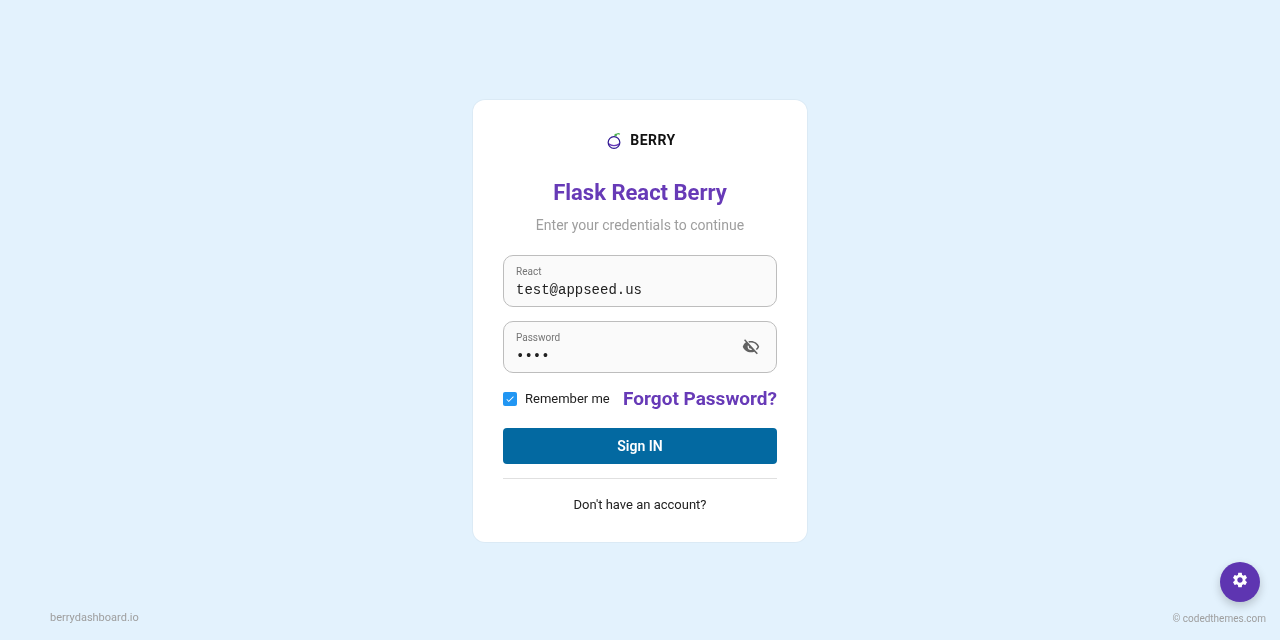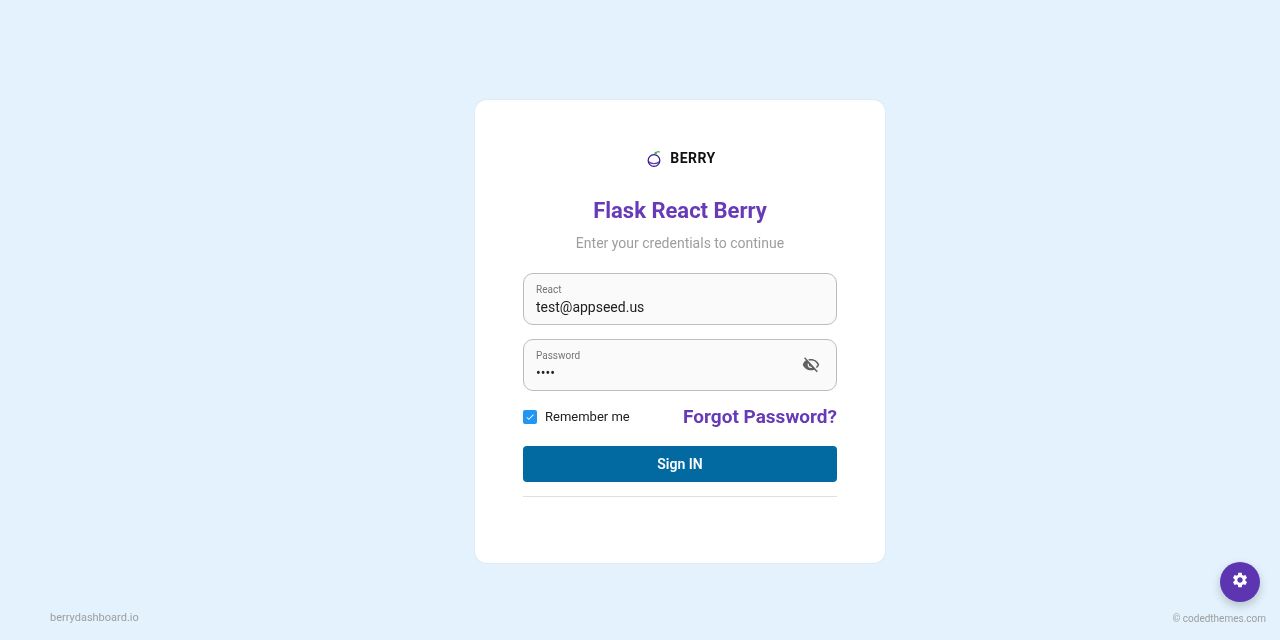--- a/index.html
+++ b/index.html
@@ -13,26 +13,25 @@
       height: 640px;
       background: #e3f2fd;
       position: relative;
       overflow: hidden;
     }
     .card {
       position: absolute;
       left: 50%;
       top: 100px;
       transform: translateX(-50%);
-      width: 410px;
+      width: 334px;
       background: #ffffff;
       border-radius: 12px;
-      padding: 48px;
+      padding: 30px;
       box-shadow: 0 0 0 1px rgba(0,0,0,0.03);
-      margin-left: 40px;
     }
     .logo-row {
       display: flex;
       align-items: center;
       justify-content: center;
       gap: 6px;
       margin-bottom: 30px;
     }
     .logo-icon {
       width: 20px;
@@ -72,20 +71,21 @@
       display: block;
       margin-bottom: 2px;
     }
     .input-field {
       border: none;
       background: transparent;
       font-size: 14px;
       color: #212121;
       width: 100%;
       outline: none;
+      font-family: Liberation Mono, monospace;
     }
     .input-wrap.pwd {
       display: flex;
     }
     .input-wrap.pwd .field-col {
       flex: 1;
     }
     .eye-btn {
       background: none;
       border: none;
@@ -238,20 +238,21 @@
       </div>
       <span class="remember-label">Remember me</span>
     </div>
     <a class="forgot-link">Forgot Password?</a>
   </div>
 
   <button class="signin-btn">Sign IN</button>
 
   <hr class="divider">
 
+  <a class="signup-link">Don't have an account?</a>
 </div>
 
 <a class="footer-left">berrydashboard.io</a>
 <a class="footer-right">© codedthemes.com</a>
 
 <div class="fab">
   <span>
     <svg viewBox="0 0 24 24">
       <path d="M19.14 12.94c.04-.3.06-.61.06-.94 0-.32-.02-.64-.07-.94l2.03-1.58c.18-.14.23-.41.12-.61l-1.92-3.32c-.12-.22-.37-.29-.59-.22l-2.39.96c-.5-.38-1.03-.7-1.62-.94l-.36-2.54c-.04-.24-.24-.41-.48-.41h-3.84c-.24 0-.43.17-.47.41l-.36 2.54c-.59.24-1.13.57-1.62.94l-2.39-.96c-.22-.08-.47 0-.59.22L2.74 8.87c-.12.21-.08.47.12.61l2.03 1.58c-.05.3-.07.63-.07.94 0 .31.02.64.06.94l-2.03 1.58c-.18.14-.23.41-.12.61l1.92 3.32c.12.22.37.29.59.22l2.39-.96c.5.38 1.03.7 1.62.94l.36 2.54c.5.24.24.41.48.41h3.84c.24 0 .44-.17.47-.41l.36-2.54c.59-.24 1.13-.56 1.62-.94l2.39.96c.22.08.47 0 .59-.22l1.92-3.32c.12-.22.07-.47-.12-.61l-2.01-1.58zM12 15.6c-1.98 0-3.6-1.62-3.6-3.6s1.62-3.6 3.6-3.6 3.6 1.62 3.6 3.6-1.62 3.6-3.6 3.6z"></path>
     </svg>

